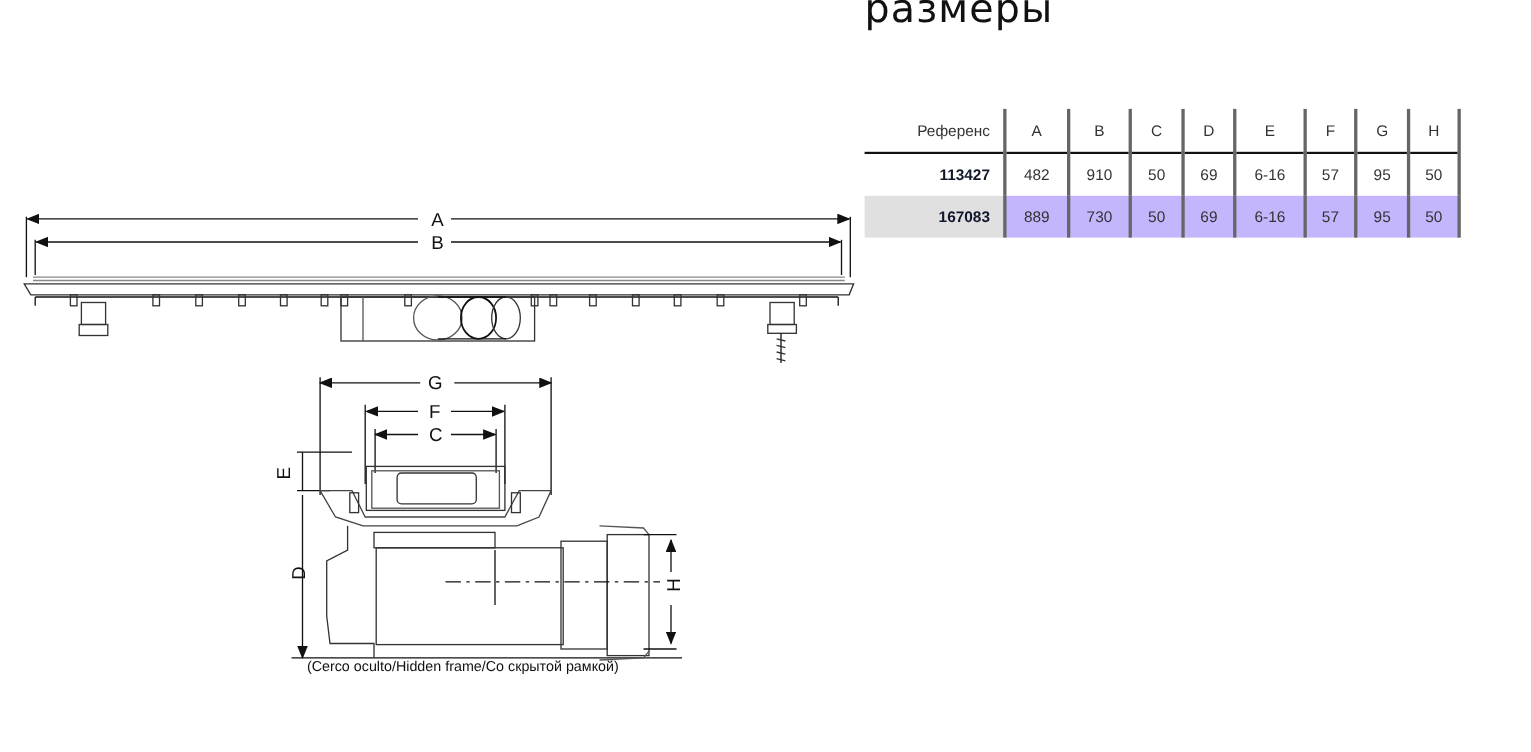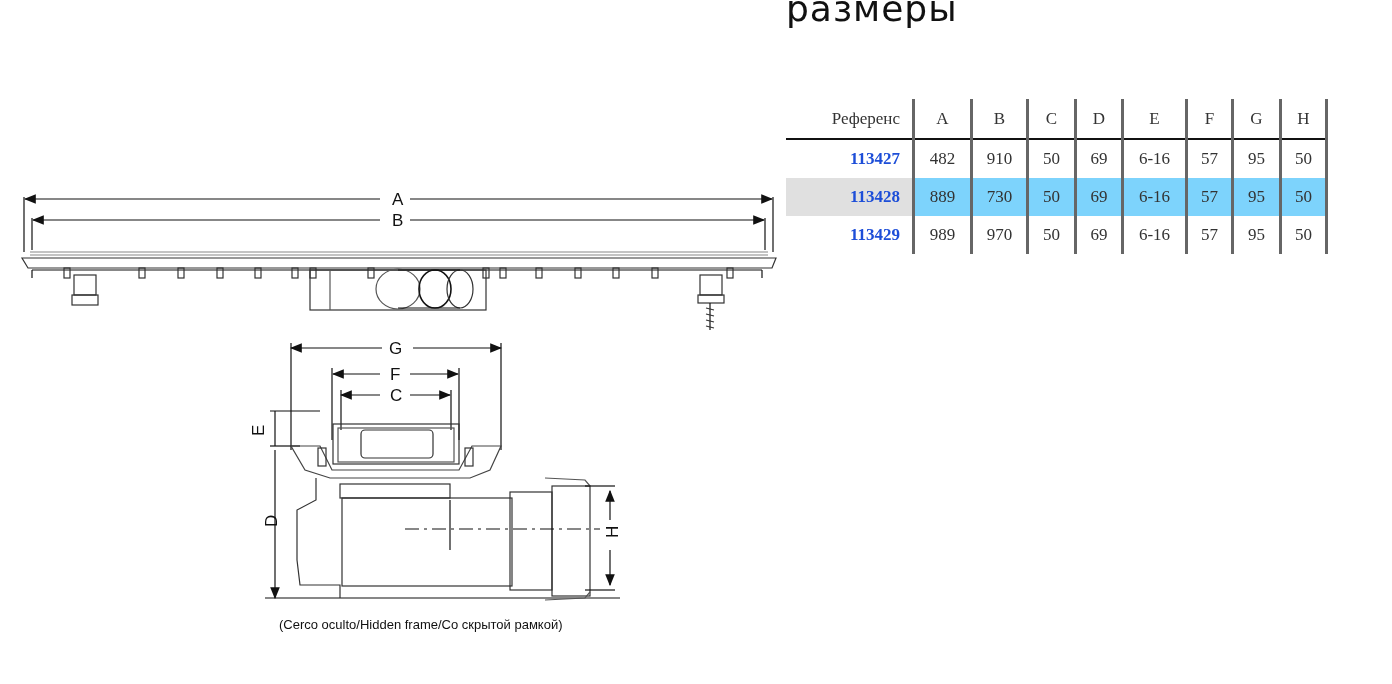--- a/index.html
+++ b/index.html
@@ -1,27 +1,27 @@
 <!DOCTYPE html>
 <html><head>
 <meta charset="utf-8">
 <style>
   html, body { margin:0; padding:0; background:#ffffff; }
   body { width:1392px; height:684px; position:relative; overflow:hidden; font-family:"DejaVu Sans", sans-serif; color:#222; }
   .title { position:absolute; left:786px; top:-12px; font-size:36px; letter-spacing:1px; color:#111; font-family:"DejaVu Sans", sans-serif; }
-  .spec-table { position:absolute; left:786px; top:99px; border-collapse:collapse; font-family:Liberation Serif, serif; font-size:17px; color:#333; }
+  .spec-table { position:absolute; left:786px; top:99px; border-collapse:collapse; font-family:Liberation Sans, sans-serif; font-size:14px; color:#333; }
   .spec-table th, .spec-table td { height:38px; padding:0; text-align:center; border-right:3px solid #666; }
   .spec-table th { font-weight:normal; color:#333; height:39px; border-bottom:2px solid #111; }
   .spec-table th.ref, .spec-table td.ref { text-align:right; padding-right:12px; width:114px; }
-  .spec-table td.ref { font-weight:bold; color:#1d4ed8; }
-  .spec-table tr.shade td { background:#7dd3fc; }
+  .spec-table td.ref { font-weight:bold; color:#0f172a; }
+  .spec-table tr.shade td { background:#c4b5fd; }
   .spec-table tr.shade td.ref { background:#e0e0e0; }
   .col-a{width:55px}.col-b{width:53px}.col-c{width:45px}.col-d{width:44px}.col-e{width:61px}.col-f{width:43px}.col-g{width:45px}.col-h{width:43px}
   .drawing { position:absolute; left:0; top:170px; }
-  .caption { position:absolute; left:279px; top:617px; font-family:"Liberation Sans", sans-serif; font-size:13px; color:#111; }
+  .caption { position:absolute; left:279px; top:598px; font-family:"Liberation Sans", sans-serif; font-size:13px; color:#111; }
   .dimlabel { font-family:"Liberation Sans", sans-serif; font-size:17px; fill:#111; }
 </style>
 </head>
 <body>
 
 <div class="title">размеры</div>
 
 <table class="spec-table">
   <thead>
     <tr>
@@ -42,34 +42,23 @@
       <td>482</td>
       <td>910</td>
       <td>50</td>
       <td>69</td>
       <td>6-16</td>
       <td>57</td>
       <td>95</td>
       <td>50</td>
     </tr>
     <tr class="shade">
-      <td class="ref">113428</td>
+      <td class="ref">167083</td>
       <td>889</td>
       <td>730</td>
-      <td>50</td>
-      <td>69</td>
-      <td>6-16</td>
-      <td>57</td>
-      <td>95</td>
-      <td>50</td>
-    </tr>
-    <tr>
-      <td class="ref">113429</td>
-      <td>989</td>
-      <td>970</td>
       <td>50</td>
       <td>69</td>
       <td>6-16</td>
       <td>57</td>
       <td>95</td>
       <td>50</td>
     </tr>
   </tbody>
 </table>
 

